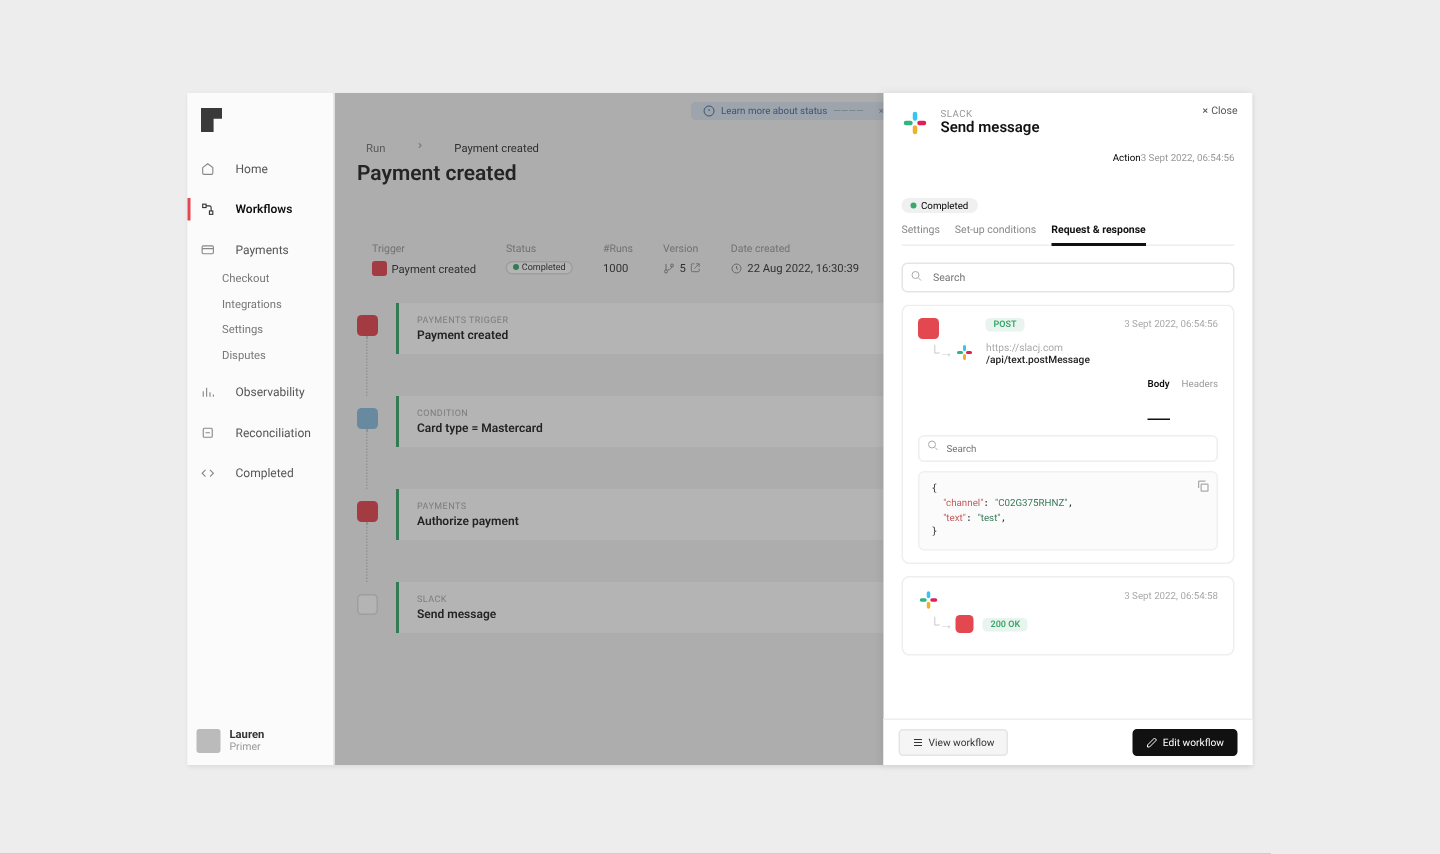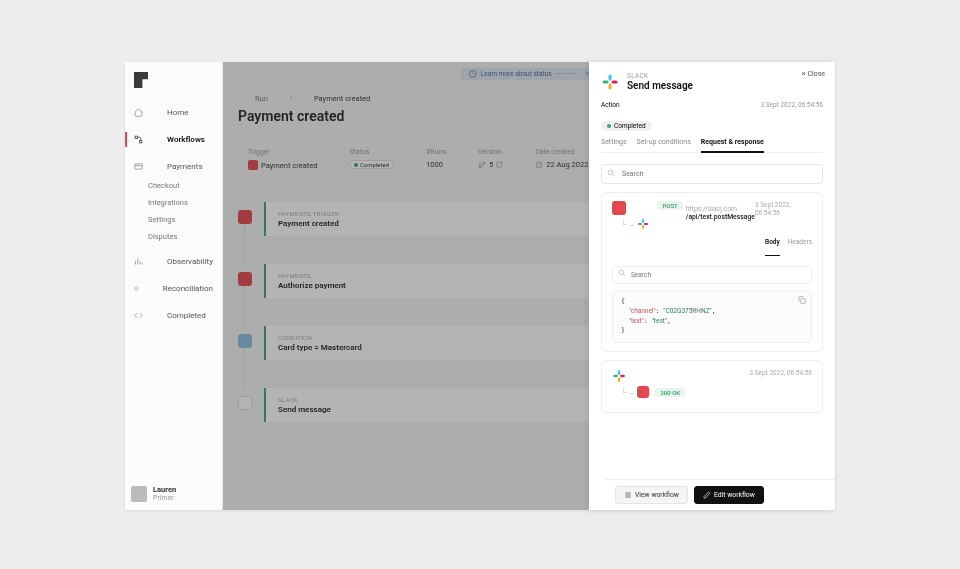--- a/index.html
+++ b/index.html
@@ -1,37 +1,37 @@
 <!DOCTYPE html>
 <html><head>
 <meta charset="utf-8">
 <style>
 *{box-sizing:border-box;margin:0;padding:0;font-family:-apple-system,BlinkMacSystemFont,"Segoe UI",Roboto,sans-serif}
 body{background:#ededed;width:960px;height:569px;overflow:hidden;position:relative}
 .app{position:absolute;left:125px;top:62px;width:710px;height:448px;background:#f5f5f5;display:flex;box-shadow:0 1px 3px rgba(0,0,0,0.08)}
 .sidebar{width:98px;background:#fbfbfb;border-right:1px solid #e8e8e8;display:flex;flex-direction:column;padding-top:10px}
 .logo{width:14px;height:16px;margin-left:9px;margin-bottom:14px;background:#3a3a3a;clip-path:polygon(0 0,100% 0,100% 45%,60% 45%,60% 100%,0 100%)}
-.nav-item{display:flex;align-items:center;padding:6px 9px;font-size:8px;color:#555;cursor:pointer;gap:24px;position:relative}
+.nav-item{display:flex;align-items:center;padding:6px 9px;font-size:8px;color:#555;cursor:pointer;gap:14px;position:relative}
 .nav-item.active{font-weight:600;color:#111}
 .nav-item.active::before{content:"";position:absolute;left:0;top:3px;bottom:3px;width:2px;background:#e34850}
 .nav-sub{padding-left:23px;font-size:7.5px;color:#777;padding-top:4px;padding-bottom:4px;cursor:pointer}
 .nav-group{margin-bottom:6px}
 .nav-icon{width:9px;height:9px;display:inline-block}
 .user-block{margin-top:auto;display:flex;align-items:center;gap:6px;padding:8px 6px}
 .avatar{width:16px;height:16px;background:#bbb;border-radius:2px}
 .user-name{font-size:7.5px;font-weight:700;color:#333}
 .user-org{font-size:7px;color:#999}
 
 .main{flex:1;position:relative;overflow:hidden}
 .notice{position:absolute;top:6px;left:50%;transform:translateX(-50%);background:#dce7f3;font-size:6.5px;padding:2px 8px;border-radius:3px;display:flex;align-items:center;gap:4px;color:#4a6a9a}
 .notice .x{color:#888;margin-left:6px;cursor:pointer}
-.crumb{position:absolute;left:32px;top:32px;font-size:7.5px;color:#777;display:flex;align-items:flex-start;gap:20px}
+.crumb{position:absolute;left:21px;top:32px;font-size:7.5px;color:#777;display:flex;align-items:flex-start;gap:20px}
 .crumb .cur{color:#333}
 .page-title{position:absolute;left:15px;top:46px;font-size:14px;font-weight:600;color:#222}
-.meta-row{position:absolute;left:25px;top:86px;display:flex;gap:32px;font-size:7px;color:#999}
+.meta-row{position:absolute;left:25px;top:100px;display:flex;gap:20px;font-size:7px;color:#999}
 .meta-col .label{margin-bottom:4px}
 .meta-col .val{color:#333;font-size:7.5px;display:flex;align-items:center;gap:3px}
 .pill{background:#fff;border:1px solid #ddd;border-radius:8px;padding:0 4px;font-size:6px}
 .icon-sq{width:10px;height:10px;background:#e34850;border-radius:2px;display:inline-block}
 .dot-green{width:4px;height:4px;background:#3aa76d;border-radius:50%;display:inline-block}
 
 .steps{position:absolute;left:15px;top:140px;right:15px}
 .step{display:flex;align-items:stretch;margin-bottom:28px;position:relative}
 .step-icon{width:14px;height:14px;border-radius:3px;margin-top:8px;margin-right:12px;flex-shrink:0}
 .step-card{background:#fff;border-left:2px solid #3aa76d;padding:8px 12px;flex:1;border-radius:0 3px 3px 0}
@@ -42,21 +42,21 @@
 
 .overlay{position:absolute;inset:0;background:rgba(40,40,40,0.35)}
 
 .panel{position:absolute;right:0;top:0;bottom:0;width:246px;background:#fff;display:flex;flex-direction:column;z-index:5;box-shadow:-2px 0 6px rgba(0,0,0,0.08)}
 .panel-header{padding:10px 12px 0 12px}
 .close-btn{position:absolute;right:10px;top:8px;font-size:7px;color:#555;cursor:pointer;display:flex;align-items:center;gap:2px}
 .app-row{display:flex;align-items:center;gap:8px;margin-bottom:10px}
 .slack-icon{width:18px;height:18px;flex-shrink:0}
 .app-kicker{font-size:6.5px;color:#999;letter-spacing:0.3px}
 .app-title{font-size:10px;font-weight:600;color:#111}
-.status-row{display:flex;justify-content:space-between;align-items:center;font-size:6.5px;margin-bottom:4px}
+.status-row{display:flex;justify-content:flex-end;align-items:center;font-size:6.5px;margin-bottom:15px}
 .status-row .ts{color:#999}
 .badge-complete{background:#f0f0f0;border-radius:8px;padding:1px 6px;display:inline-flex;align-items:center;gap:3px;font-size:6.5px}
 
 .tabs{display:flex;gap:10px;font-size:7px;color:#888;border-bottom:1px solid #eee;margin:6px 12px 0 12px}
 .tab{padding-bottom:5px;cursor:pointer}
 .tab.active{color:#111;font-weight:700;border-bottom:2px solid #111;margin-bottom:-1px}
 
 .search-box{margin:8px 12px;position:relative}
 .search-box input{width:100%;border:1px solid #e5e5e5;border-radius:4px;padding:5px 6px 5px 20px;font-size:7px;outline:none}
 .search-box .mag{position:absolute;left:6px;top:50%;transform:translateY(-50%);width:8px;height:8px;color:#aaa}
@@ -66,34 +66,34 @@
 .event-head{display:flex;justify-content:space-between;align-items:flex-start;margin-bottom:6px}
 .flow-icons{display:flex;align-items:center;gap:2px}
 .flow-icons .box{width:14px;height:14px;border-radius:3px}
 .method-badge{background:#eaf4ee;color:#3aa76d;font-size:6px;padding:1px 5px;border-radius:3px;font-weight:600}
 .event-ts{font-size:6.5px;color:#aaa}
 .url-block{font-size:6.8px;margin-top:4px;margin-left:20px}
 .url-host{color:#aaa}
 .url-path{color:#222;font-weight:500}
 
 .sub-tabs{display:flex;justify-content:flex-end;gap:8px;font-size:6.5px;margin-top:8px;color:#999}
-.sub-tab{cursor:pointer;padding-bottom:9px}
+.sub-tab{cursor:pointer;padding-bottom:19px}
 .sub-tab.active{color:#111;border-bottom:1px solid #111;font-weight:600}
 
 .inner-search{margin-top:6px}
 .inner-search input{width:100%;border:1px solid #eee;border-radius:4px;padding:4px 6px 4px 18px;font-size:6.5px;outline:none}
 
 .code-block{background:#fbfbfb;border:1px solid #f0f0f0;border-radius:4px;padding:6px 8px;margin-top:6px;font-family:ui-monospace,Menlo,monospace;font-size:6.5px;line-height:1.5;color:#333;position:relative;white-space:pre}
 .code-block .k{color:#c45a5a}
 .code-block .s{color:#3a7a5a}
 .copy-btn{position:absolute;top:4px;right:4px;width:10px;height:10px;color:#aaa;cursor:pointer}
 
 .ok-badge{background:#eaf4ee;color:#3aa76d;font-size:6px;padding:1px 5px;border-radius:3px;font-weight:600}
 
-.panel-footer{position:absolute;bottom:0;left:16px;right:0;background:#fff;border-top:1px solid #eee;padding:6px 10px;display:flex;justify-content:flex-start;gap:6px}
+.panel-footer{position:absolute;bottom:0;left:0;right:0;background:#fff;border-top:1px solid #eee;padding:6px 10px;display:flex;justify-content:space-between;gap:6px}
 .btn{font-size:6.8px;padding:4px 8px;border-radius:3px;cursor:pointer;display:flex;align-items:center;gap:3px}
 .btn-secondary{background:#f5f5f5;color:#333;border:1px solid #e5e5e5}
 .btn-primary{background:#111;color:#fff;border:1px solid #111}
 </style>
 </head>
 <body>
 
 <div class="app">
 
   <div class="sidebar">
@@ -231,32 +231,32 @@
       <div class="step">
         <div class="step-line"></div>
         <div class="step-icon" style="background:#e34850"></div>
         <div class="step-card">
           <div class="step-kicker">PAYMENTS TRIGGER</div>
           <div class="step-title">Payment created</div>
         </div>
       </div>
       <div class="step">
         <div class="step-line"></div>
+        <div class="step-icon" style="background:#8bbfe0"></div>
+        <div class="step-card">
+          <div class="step-kicker">CONDITION</div>
+          <div class="step-title">Card type = Mastercard</div>
+        </div>
+      </div>
+      <div class="step">
+        <div class="step-line"></div>
         <div class="step-icon" style="background:#e34850"></div>
         <div class="step-card">
           <div class="step-kicker">PAYMENTS</div>
           <div class="step-title">Authorize payment</div>
-        </div>
-      </div>
-      <div class="step">
-        <div class="step-line"></div>
-        <div class="step-icon" style="background:#8bbfe0"></div>
-        <div class="step-card">
-          <div class="step-kicker">CONDITION</div>
-          <div class="step-title">Card type = Mastercard</div>
         </div>
       </div>
       <div class="step">
         <div class="step-icon" style="background:#fff;border:1px solid #ddd"></div>
         <div class="step-card">
           <div class="step-kicker">SLACK</div>
           <div class="step-title">Send message</div>
         </div>
       </div>
     </div>
@@ -313,21 +313,21 @@
             <div class="flow-icons" style="margin-left:8px">
               <span style="color:#ccc;font-size:9px">└→</span>
               <svg width="12" height="12" viewBox="0 0 24 24">
                   <rect x="10" y="2" width="4" height="8" rx="2" fill="#36c5f0"></rect>
                   <rect x="2" y="10" width="8" height="4" rx="2" fill="#2eb67d"></rect>
                   <rect x="10" y="14" width="4" height="8" rx="2" fill="#ecb22e"></rect>
                   <rect x="14" y="10" width="8" height="4" rx="2" fill="#e01e5a"></rect>
                 </svg>
             </div>
           </div>
-          <div style="display:flex;align-items:flex-start;gap:3px;margin-left:8px;flex:1">
+          <div style="display:flex;flex-direction:column;align-items:flex-start;gap:3px;margin-left:8px;flex:1">
             <span class="method-badge">POST</span>
             <div class="url-block" style="margin-left:0">
               <div class="url-host">https://slacj.com</div>
               <div class="url-path">/api/text.postMessage</div>
             </div>
           </div>
           <span class="event-ts">3 Sept 2022, 06:54:56</span>
         </div>
 
         <div class="sub-tabs">

